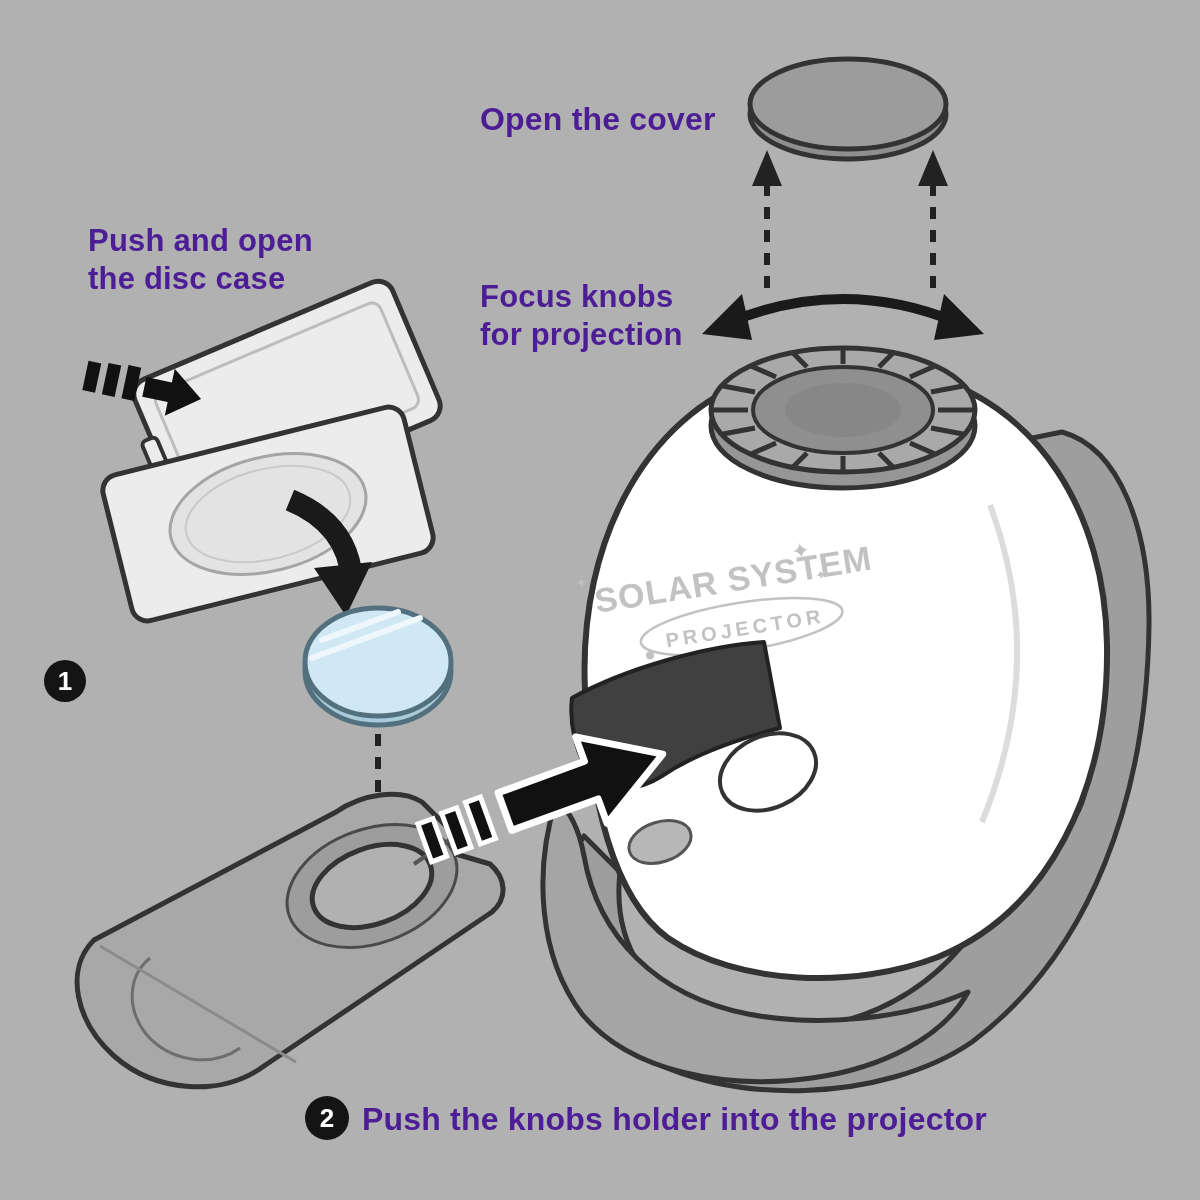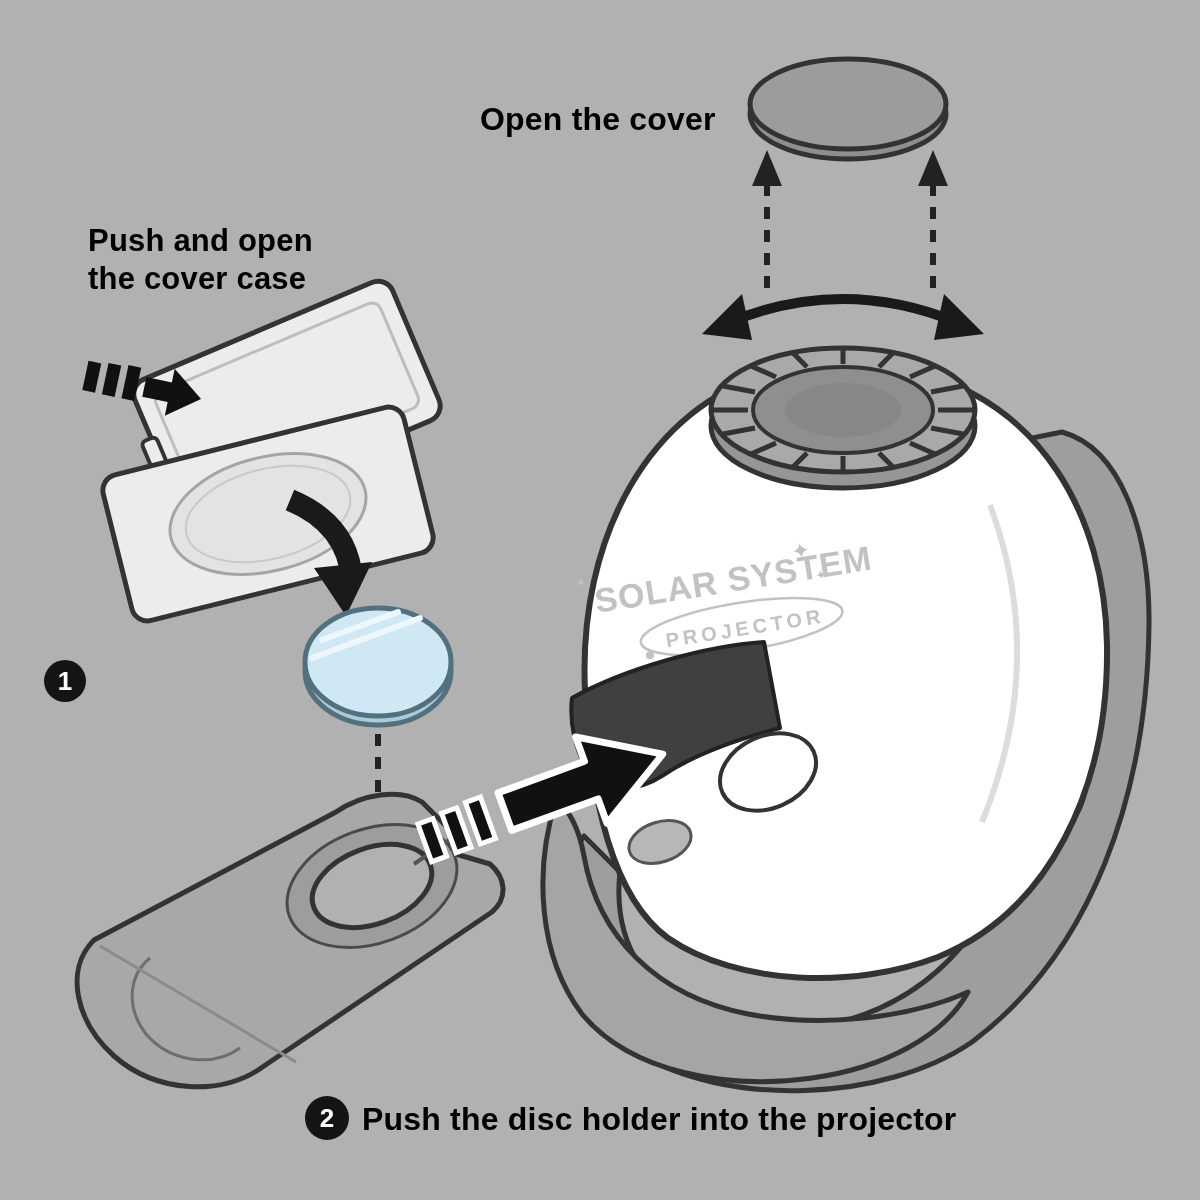--- a/index.html
+++ b/index.html
@@ -2,21 +2,21 @@
 <html><head>
 <meta charset="utf-8">
 <style>
   html,body{margin:0;padding:0;background:#8e8e8e;}
   .canvas{
     position:relative;width:1200px;height:1200px;background:#b1b1b1;
     overflow:hidden;font-family:"Liberation Sans",sans-serif;
   }
   .diagram-svg{position:absolute;left:0;top:0;}
   .label{
-    position:absolute;color:#000000;font-weight:700;font-size:31px;
+    position:absolute;color:#4c1d95;font-weight:700;font-size:31px;
     line-height:1.24;white-space:pre-line;letter-spacing:.2px;
   }
   .label.big{font-size:32px;white-space:nowrap;}
   .badge{
     position:absolute;width:42px;height:42px;border-radius:50%;
     background:#141414;color:#ffffff;display:flex;align-items:center;
     justify-content:center;font-size:26px;font-weight:700;
   }
   .brand-text{font-family:"Liberation Sans",sans-serif;font-weight:700;}
 </style>
@@ -147,22 +147,24 @@
     <g transform="rotate(-20 575 785)">
       <rect x="414" y="768" width="16" height="40" fill="#111111" stroke="#ffffff" stroke-width="5"></rect>
       <rect x="440" y="766" width="16" height="42" fill="#111111" stroke="#ffffff" stroke-width="5"></rect>
       <rect x="466" y="764" width="16" height="44" fill="#111111" stroke="#ffffff" stroke-width="5"></rect>
       <path d="M500 766 h92 v-26 l76 46 -76 46 v-26 h-92 z" fill="#111111" stroke="#ffffff" stroke-width="7" stroke-linejoin="round"></path>
     </g>
   </svg>
 
   <div class="label big" style="left:480px;top:100px;">Open the cover</div>
 
+  <div class="label" style="left:480px;top:278px;">Focus knobs
+for projection</div>
 
   <div class="label" style="left:88px;top:222px;">Push and open
-the cover case</div>
+the disc case</div>
 
   <div class="badge" style="left:44px;top:660px;">1</div>
 
   <div class="badge" style="left:305px;top:1096px;width:44px;height:44px;">2</div>
-  <div class="label big" style="left:362px;top:1100px;">Push the disc holder into the projector</div>
+  <div class="label big" style="left:362px;top:1100px;">Push the knobs holder into the projector</div>
 
 </div>
 
 </body></html>

